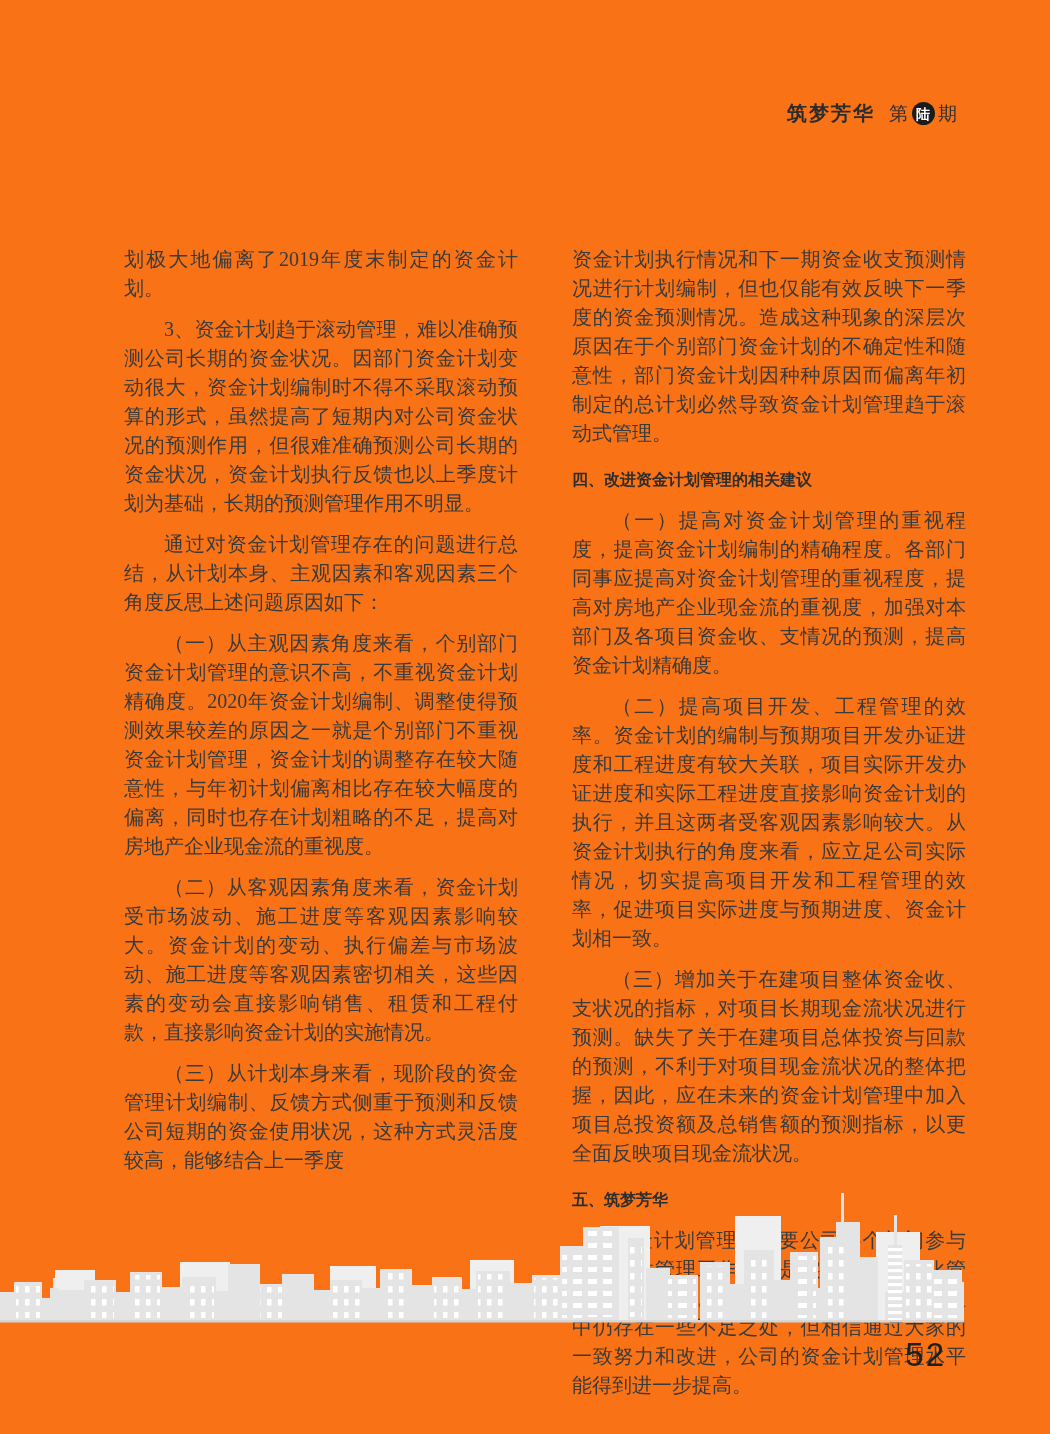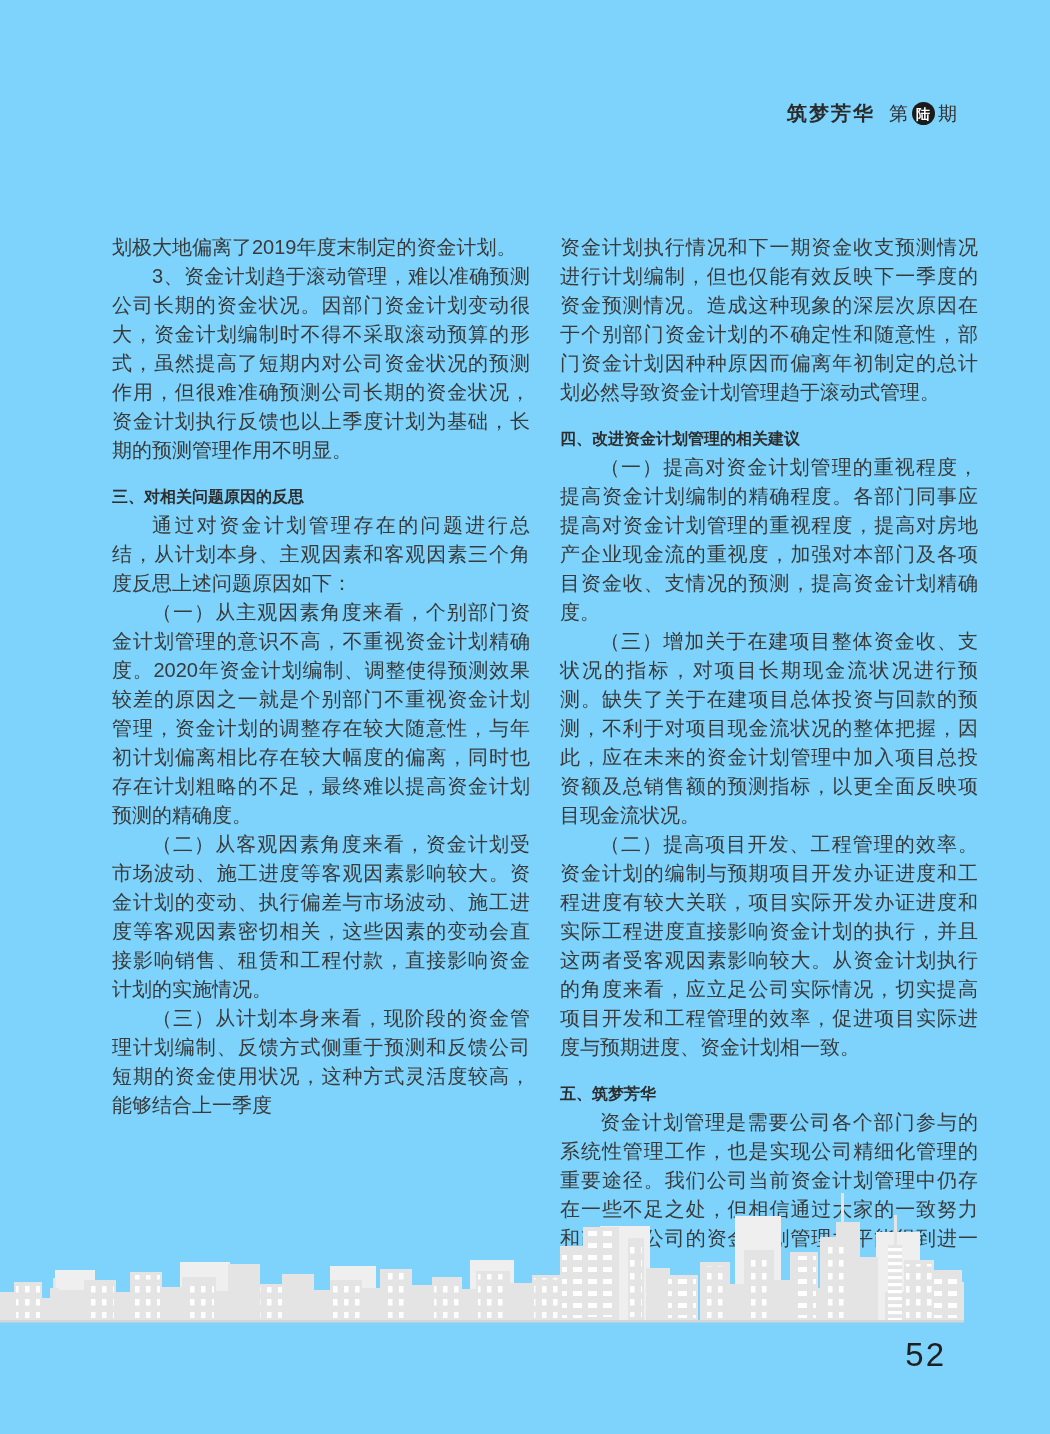--- a/index.html
+++ b/index.html
@@ -1,19 +1,19 @@
 <!DOCTYPE html>
 <html lang="zh"><head>
 <meta charset="utf-8">
 <style>
   html,body{margin:0;padding:0;background:#ffffff;}
   .page{
     position:relative;
     width:1050px;height:1434px;
-    background:#7dd3fc;
+    background:#f97316;
     overflow:hidden;
     font-family:"Liberation Sans","DejaVu Sans",sans-serif;
   }
   
   .page-header{
     position:absolute;top:100px;right:92px;
     display:flex;align-items:center;
     color:#2b2b2b;
     white-space:nowrap;
   }
@@ -35,21 +35,21 @@
     position:absolute;left:112px;top:233px;
     display:flex;gap:30px;
   }
   .column{
     width:418px;
     font-size:20px;line-height:29px;
     color:#3a3a3a;
     text-align:justify;
     text-justify:inter-ideograph;
   }
-  .column p,.column h3{margin:0;padding:0;}
+  .column p,.column h3{margin:12px;padding:0;font-family:Liberation Serif, serif;}
   .block.para{text-indent:2em;}
   .block.cont{text-indent:0;}
   .block.heading{
     font-size:16px;font-weight:bold;color:#2d2d2d;
     margin-top:17px;text-indent:0;
   }
   
   .skyline{
     position:absolute;left:0;top:1192px;width:978px;height:134px;
     pointer-events:none;
@@ -71,32 +71,31 @@
       <span>第</span>
       <span class="issue-badge">陆</span>
       <span>期</span>
     </span>
   </div>
 
   <div class="columns">
     <section class="column">
         <p class="block cont">划极大地偏离了2019年度末制定的资金计划。</p>
         <p class="block para">3、资金计划趋于滚动管理，难以准确预测公司长期的资金状况。因部门资金计划变动很大，资金计划编制时不得不采取滚动预算的形式，虽然提高了短期内对公司资金状况的预测作用，但很难准确预测公司长期的资金状况，资金计划执行反馈也以上季度计划为基础，长期的预测管理作用不明显。</p>
-        <h3 class="block heading">三、对相关问题原因的反思</h3>
         <p class="block para">通过对资金计划管理存在的问题进行总结，从计划本身、主观因素和客观因素三个角度反思上述问题原因如下：</p>
-        <p class="block para">（一）从主观因素角度来看，个别部门资金计划管理的意识不高，不重视资金计划精确度。2020年资金计划编制、调整使得预测效果较差的原因之一就是个别部门不重视资金计划管理，资金计划的调整存在较大随意性，与年初计划偏离相比存在较大幅度的偏离，同时也存在计划粗略的不足，最终难以提高资金计划预测的精确度。</p>
+        <p class="block para">（一）从主观因素角度来看，个别部门资金计划管理的意识不高，不重视资金计划精确度。2020年资金计划编制、调整使得预测效果较差的原因之一就是个别部门不重视资金计划管理，资金计划的调整存在较大随意性，与年初计划偏离相比存在较大幅度的偏离，同时也存在计划粗略的不足，提高对房地产企业现金流的重视度。</p>
         <p class="block para">（二）从客观因素角度来看，资金计划受市场波动、施工进度等客观因素影响较大。资金计划的变动、执行偏差与市场波动、施工进度等客观因素密切相关，这些因素的变动会直接影响销售、租赁和工程付款，直接影响资金计划的实施情况。</p>
         <p class="block para">（三）从计划本身来看，现阶段的资金管理计划编制、反馈方式侧重于预测和反馈公司短期的资金使用状况，这种方式灵活度较高，能够结合上一季度</p>
       </section>
     <section class="column">
         <p class="block cont">资金计划执行情况和下一期资金收支预测情况进行计划编制，但也仅能有效反映下一季度的资金预测情况。造成这种现象的深层次原因在于个别部门资金计划的不确定性和随意性，部门资金计划因种种原因而偏离年初制定的总计划必然导致资金计划管理趋于滚动式管理。</p>
         <h3 class="block heading">四、改进资金计划管理的相关建议</h3>
         <p class="block para">（一）提高对资金计划管理的重视程度，提高资金计划编制的精确程度。各部门同事应提高对资金计划管理的重视程度，提高对房地产企业现金流的重视度，加强对本部门及各项目资金收、支情况的预测，提高资金计划精确度。</p>
+        <p class="block para">（二）提高项目开发、工程管理的效率。资金计划的编制与预期项目开发办证进度和工程进度有较大关联，项目实际开发办证进度和实际工程进度直接影响资金计划的执行，并且这两者受客观因素影响较大。从资金计划执行的角度来看，应立足公司实际情况，切实提高项目开发和工程管理的效率，促进项目实际进度与预期进度、资金计划相一致。</p>
         <p class="block para">（三）增加关于在建项目整体资金收、支状况的指标，对项目长期现金流状况进行预测。缺失了关于在建项目总体投资与回款的预测，不利于对项目现金流状况的整体把握，因此，应在未来的资金计划管理中加入项目总投资额及总销售额的预测指标，以更全面反映项目现金流状况。</p>
-        <p class="block para">（二）提高项目开发、工程管理的效率。资金计划的编制与预期项目开发办证进度和工程进度有较大关联，项目实际开发办证进度和实际工程进度直接影响资金计划的执行，并且这两者受客观因素影响较大。从资金计划执行的角度来看，应立足公司实际情况，切实提高项目开发和工程管理的效率，促进项目实际进度与预期进度、资金计划相一致。</p>
         <h3 class="block heading">五、筑梦芳华</h3>
         <p class="block para">资金计划管理是需要公司各个部门参与的系统性管理工作，也是实现公司精细化管理的重要途径。我们公司当前资金计划管理中仍存在一些不足之处，但相信通过大家的一致努力和改进，公司的资金计划管理水平能得到进一步提高。</p>
       </section>
   </div>
 
   <svg class="skyline" viewBox="0 0 978 134" xmlns="http://www.w3.org/2000/svg" aria-hidden="true">
     <defs>
       <pattern id="winA" patternUnits="userSpaceOnUse" width="11" height="13">
         <rect x="3" y="3" width="4.5" height="6.5" fill="#ffffff"></rect>
       </pattern>

